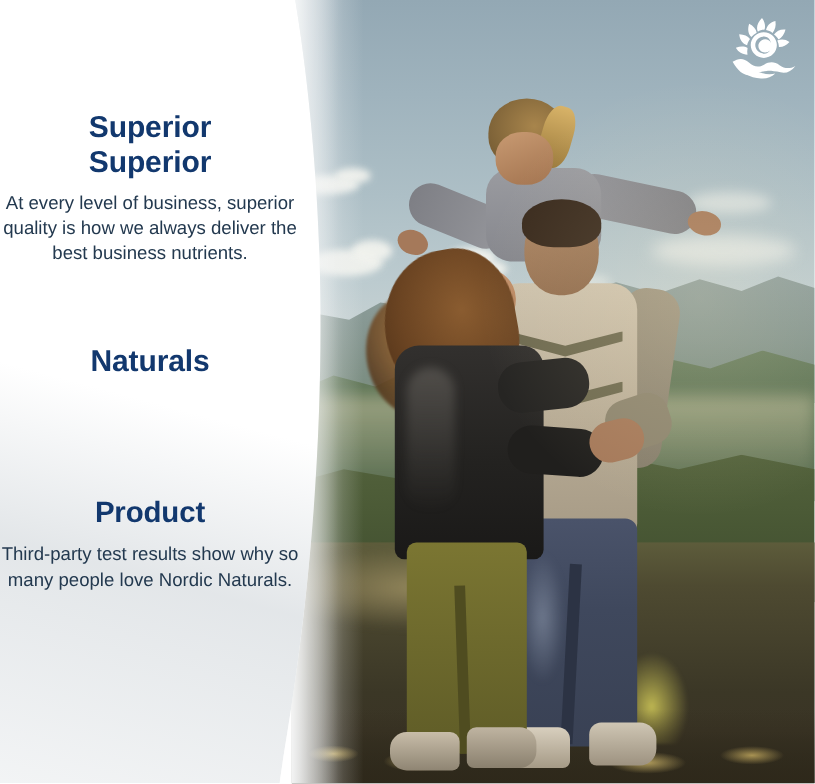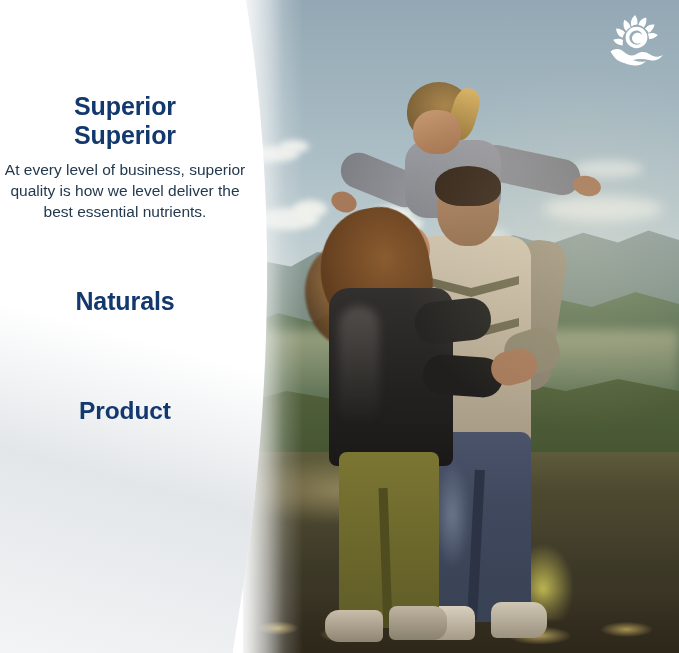--- a/index.html
+++ b/index.html
@@ -390,21 +390,21 @@
   .content {
     position: absolute;
     top: 0; left: 0;
     width: 250px;
     height: 653px;
     text-align: center;
   }
   .block { position: absolute; width: 250px; left: 0; }
   .block-1 { top: 92px; }
   .block-2 { top: 258px; }
-  .block-3 { top: 397px; }
+  .block-3 { top: 414px; }
 
   h2.heading {
     margin: 0 0 11px 0;
     font-size: 25px;
     line-height: 1.14;
     font-weight: bold;
     color: #12386e;
     letter-spacing: -0.1px;
   }
   .block-3 h2.heading { font-size: 24.5px; }
@@ -496,29 +496,30 @@
   <div class="photo-veil"></div>
 
   <div class="panel"></div>
   <div class="panel-wash"></div>
   <div class="panel-edge-glow"></div>
 
   <div class="content">
 
     <div class="block block-1">
       <h2 class="heading"><span>Superior</span><br><span>Superior</span></h2>
-      <p class="body">At every level of business, superior quality is how we level deliver the best essential nutrients.</p>
+      <p class="body">At every level of business, superior quality is how we always deliver the best business nutrients.</p>
     </div>
 
     <div class="block block-2">
       <h2 class="heading"><br><span>Naturals</span></h2>
     </div>
 
     <div class="block block-3">
       <h2 class="heading"><span>Product</span><br></h2>
+      <p class="body">Third-party test results show why so many people love Nordic Naturals.</p>
     </div>
 
   </div>
 
   <div class="logo">
     <svg viewBox="0 0 58 52" width="58" height="52">
       <g fill="#ffffff">
 
         <path d="M27 1 c2.4 3.2 3.0 6.4 2.2 9.6 c-2.2 0.2 -4.0 0.8 -5.6 1.8 C21.9 9.1 23.2 4.6 27 1 Z"></path>
         <path d="M38.2 3.6 c0.6 4.0 -0.2 7.3 -2.4 9.8 c-1.7 -1.2 -3.5 -2.0 -5.4 -2.3 C31.1 7.5 33.9 4.6 38.2 3.6 Z"></path>

